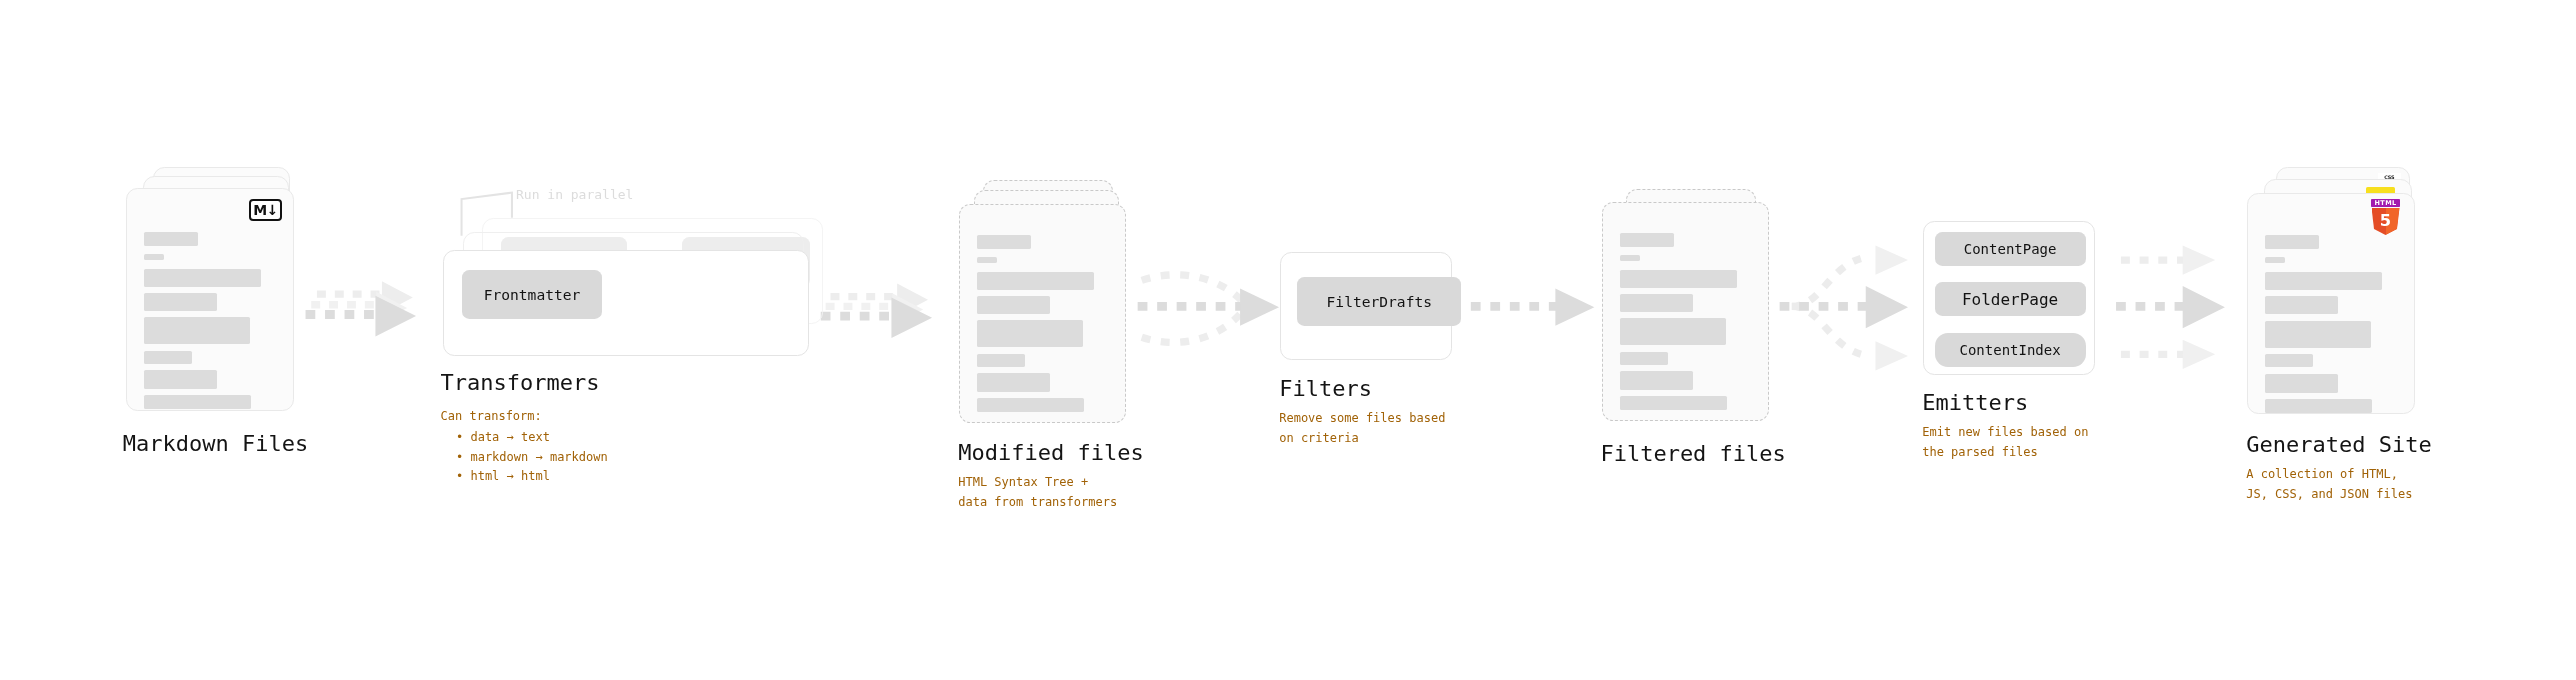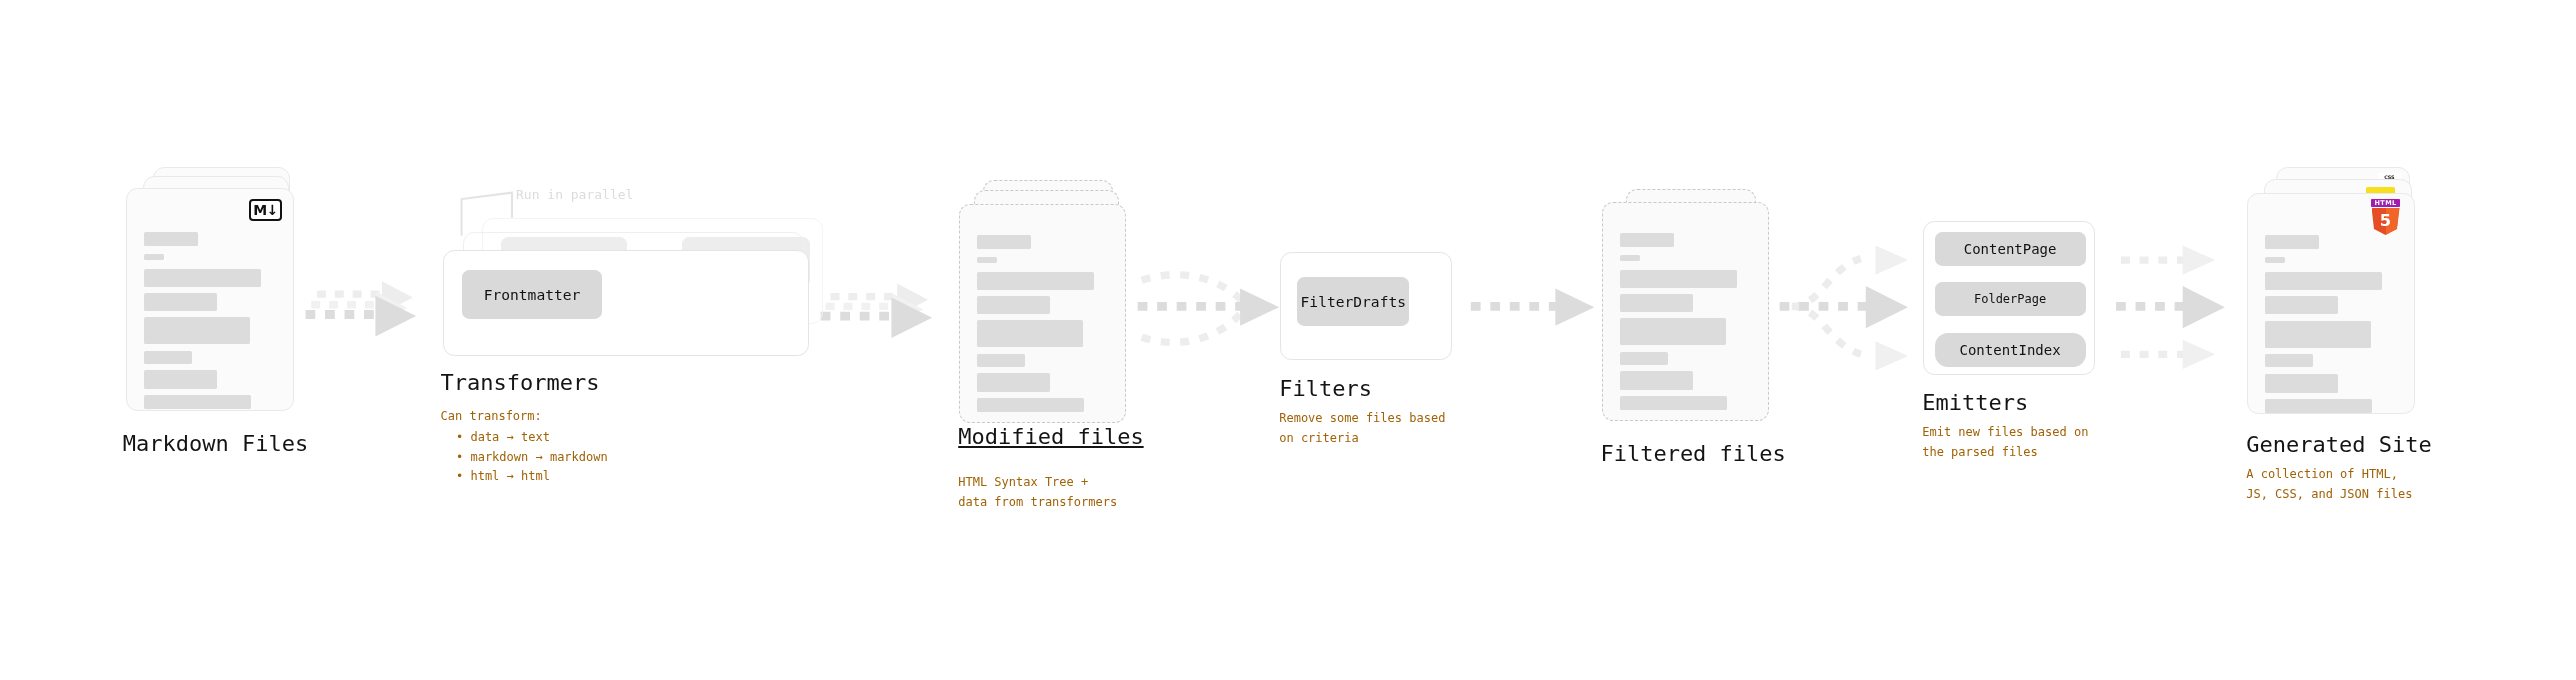--- a/index.html
+++ b/index.html
@@ -260,28 +260,28 @@
         <div class="skel" style="left:17px; top:30px; width:54px; height:14px;"></div>
         <div class="skel" style="left:17px; top:52px; width:19.5px; height:5.7px;"></div>
         <div class="skel" style="left:17px; top:67px; width:117px; height:18px;"></div>
         <div class="skel" style="left:17px; top:91px; width:73px; height:18px;"></div>
         <div class="skel" style="left:17px; top:115px; width:106px; height:27px;"></div>
         <div class="skel" style="left:17px; top:149px; width:48px; height:13px;"></div>
         <div class="skel" style="left:17px; top:168px; width:73px; height:18.7px;"></div>
         <div class="skel" style="left:17px; top:193px; width:107px; height:14px;"></div>
       </div>
     </div>
-    <div class="title" style="left:-0.8px; top:244px;text-decoration:underline;">Modified files</div>
+    <div class="title" style="left:-0.8px; top:260px;">Modified files</div>
     <div class="subtitle" style="left:-0.8px; top:294px;">HTML Syntax Tree +</div>
     <div class="subtitle" style="left:-0.8px; top:314px;">data from transformers</div>
   </div>
 
   <div class="node" style="left:1280px; top:252px;">
     <div class="pbox" style="left:0px; top:0px; width:172px; height:108px;">
-      <div class="pill" style="left:16.3px; top:24.4px; width:112px; height:49px;">FilterDrafts</div>
+      <div class="pill" style="left:16.3px; top:24.4px; width:164px; height:49px;">FilterDrafts</div>
     </div>
     <div class="title" style="left:-0.8px; top:124px;">Filters</div>
     <div class="subtitle" style="left:-0.8px; top:158px;">Remove some files based</div>
     <div class="subtitle" style="left:-0.8px; top:178px;">on criteria</div>
   </div>
 
   <div class="node" style="left:1602px; top:189px;">
     <div class="card-stack" style="width:175px;height:236px;">
       <div class="card dashed" style="left:24.4px; top:0px; width:130px; height:146px;"></div>
       <div class="card dashed" style="left:0px; top:13px; width:167px; height:219px;">
@@ -294,21 +294,21 @@
         <div class="skel" style="left:17px; top:168px; width:73px; height:18.7px;"></div>
         <div class="skel" style="left:17px; top:193px; width:107px; height:14px;"></div>
       </div>
     </div>
     <div class="title" style="left:-1.6px; top:252px;">Filtered files</div>
   </div>
 
   <div class="node" style="left:1923px; top:221px;">
     <div class="pbox" style="left:0px; top:0px; width:172px; height:154px;">
       <div class="pill" style="left:10.6px; top:9.8px; width:151px; height:34px; font-size:14px;">ContentPage</div>
-      <div class="pill" style="left:10.6px; top:60px; width:151px; height:34px; font-size:12px;">FolderPage</div>
+      <div class="pill" style="left:10.6px; top:60px; width:151px; height:34px; font-size:16px;">FolderPage</div>
       <div class="pill" style="left:10.6px; top:111px; width:151px; height:34px; font-size:14px;border-radius:13px;">ContentIndex</div>
     </div>
     <div class="title" style="left:-0.8px; top:169px;">Emitters</div>
     <div class="subtitle" style="left:-0.8px; top:203px;">Emit new files based on</div>
     <div class="subtitle" style="left:-0.8px; top:223px;">the parsed files</div>
   </div>
 
   <div class="node" style="left:2247px; top:167px;">
     <div class="card-stack" style="width:175px;height:248px;">
       <div class="card" style="left:29px; top:0px; width:134px; height:163px;">

